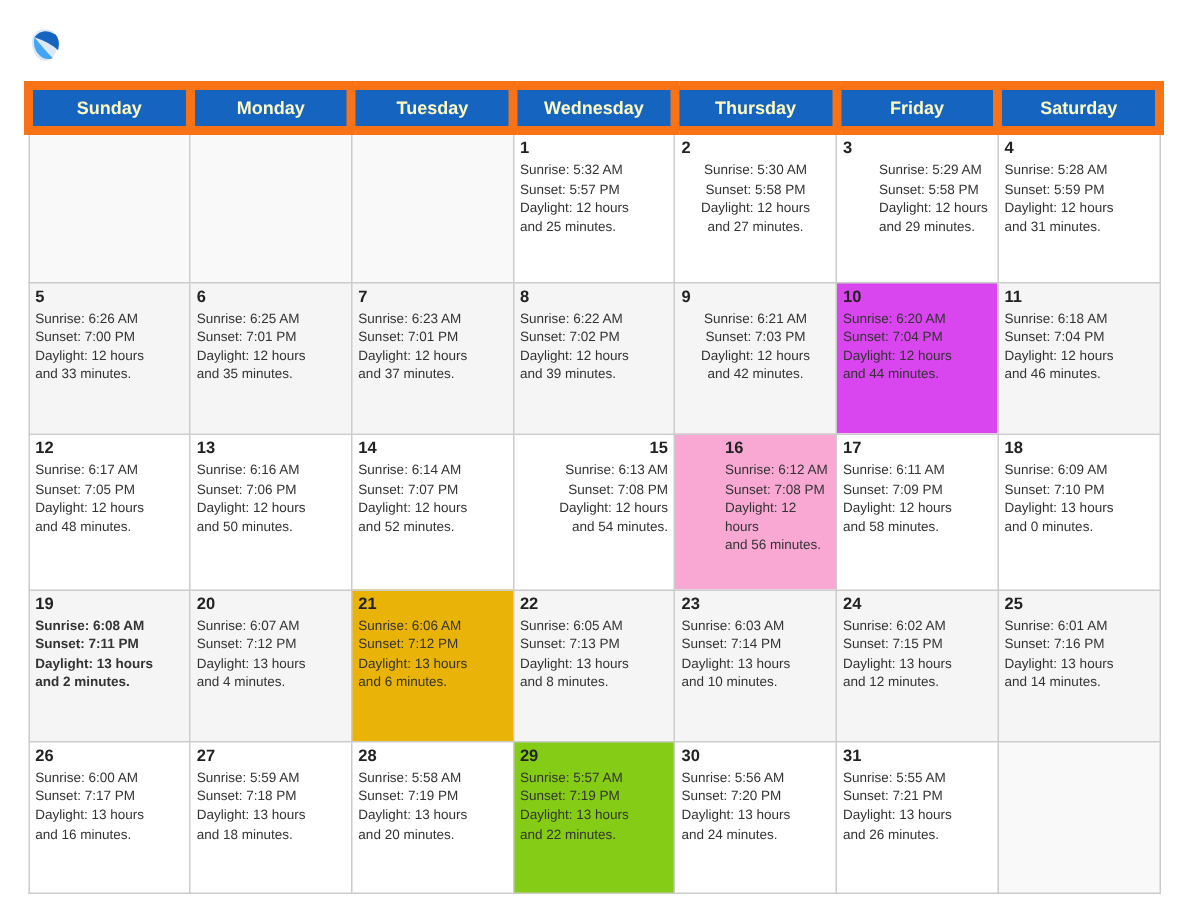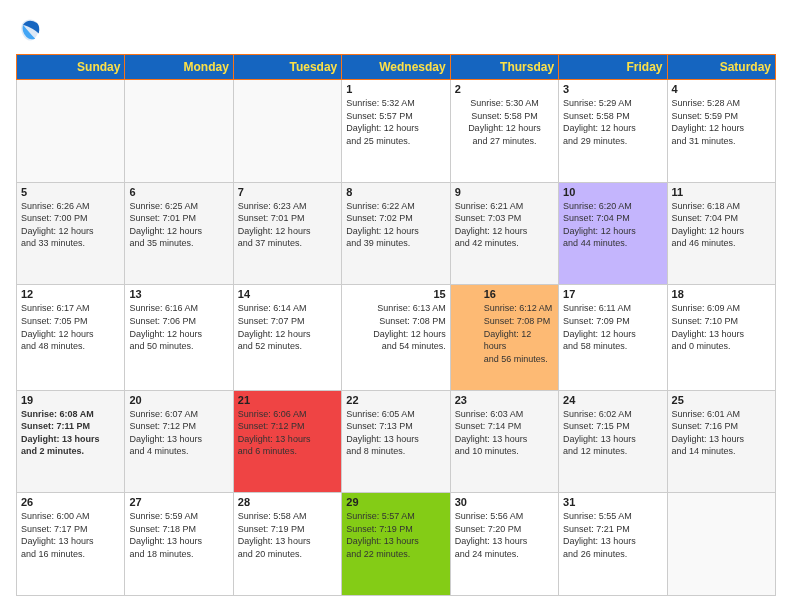--- a/index.html
+++ b/index.html
@@ -46,26 +46,26 @@
     }
     .calendar {
       flex: 1;
       border: 1px solid #ccc;
       border-collapse: collapse;
       width: 100%;
       table-layout: fixed;
     }
     .calendar th {
       background-color: #1565c0;
-      color: #fde047;
+      color: #fef9c3;
       font-size: 12px;
       font-weight: bold;
       padding: 5px 4px;
-      text-align: right;
-      border: 1px solid #f97316;
+      text-align: center;
+      border: 6px solid #f97316;
     }
     .calendar td {
       vertical-align: top;
       border: 1px solid #ccc;
       padding: 3px 4px;
       font-size: 9.5px;
       color: #222;
       height: 82px;
       width: 14.28%;
       background: #fff;
@@ -139,21 +139,21 @@
           </td>
           <td style="background: rgb(255, 255, 255);">
             <div class="day-number">2</div>
             <div class="day-info" style="white-space: pre-line; text-align: center;">Sunrise: 5:30 AM
 Sunset: 5:58 PM
 Daylight: 12 hours
 and 27 minutes.</div>
           </td>
           <td style="background: rgb(255, 255, 255);">
             <div class="day-number">3</div>
-            <div class="day-info" style="white-space: pre-line;">Sunrise: 5:29 AM
+            <div class="day-info" style="white-space: pre-line; margin-left: 24px;">Sunrise: 5:29 AM
 Sunset: 5:58 PM
 Daylight: 12 hours
 and 29 minutes.</div>
           </td>
           <td style="background: rgb(255, 255, 255);">
             <div class="day-number">4</div>
             <div class="day-info" style="white-space: pre-line;">Sunrise: 5:28 AM
 Sunset: 5:59 PM
 Daylight: 12 hours
 and 31 minutes.</div>
@@ -183,26 +183,26 @@
           </td>
           <td style="background: rgb(245, 245, 245);">
             <div class="day-number">8</div>
             <div class="day-info" style="white-space: pre-line;">Sunrise: 6:22 AM
 Sunset: 7:02 PM
 Daylight: 12 hours
 and 39 minutes.</div>
           </td>
           <td style="background: rgb(245, 245, 245);">
             <div class="day-number">9</div>
-            <div class="day-info" style="white-space: pre-line;">Sunrise: 6:21 AM
+            <div class="day-info" style="white-space: pre-line; text-align: center;">Sunrise: 6:21 AM
 Sunset: 7:03 PM
 Daylight: 12 hours
 and 42 minutes.</div>
           </td>
-          <td style="background: #c4b5fd;">
+          <td style="background: #d946ef;">
             <div class="day-number">10</div>
             <div class="day-info" style="white-space: pre-line;">Sunrise: 6:20 AM
 Sunset: 7:04 PM
 Daylight: 12 hours
 and 44 minutes.</div>
           </td>
           <td style="background: rgb(245, 245, 245);">
             <div class="day-number">11</div>
             <div class="day-info" style="white-space: pre-line;">Sunrise: 6:18 AM
 Sunset: 7:04 PM
@@ -232,21 +232,21 @@
 Daylight: 12 hours
 and 52 minutes.</div>
           </td>
           <td style="background: rgb(255, 255, 255); text-align: right;">
             <div class="day-number">15</div>
             <div class="day-info" style="white-space: pre-line;">Sunrise: 6:13 AM
 Sunset: 7:08 PM
 Daylight: 12 hours
 and 54 minutes.</div>
           </td>
-          <td style="background: #fdba74; padding-left: 33px;">
+          <td style="background: #f9a8d4; padding-left: 33px;">
             <div class="day-number">16</div>
             <div class="day-info" style="white-space: pre-line;">Sunrise: 6:12 AM
 Sunset: 7:08 PM
 Daylight: 12 hours
 and 56 minutes.</div>
           </td>
           <td style="background: rgb(255, 255, 255);">
             <div class="day-number">17</div>
             <div class="day-info" style="white-space: pre-line;">Sunrise: 6:11 AM
 Sunset: 7:09 PM
@@ -269,21 +269,21 @@
 Daylight: 13 hours
 and 2 minutes.</div>
           </td>
           <td style="background: rgb(245, 245, 245);">
             <div class="day-number">20</div>
             <div class="day-info" style="white-space: pre-line;">Sunrise: 6:07 AM
 Sunset: 7:12 PM
 Daylight: 13 hours
 and 4 minutes.</div>
           </td>
-          <td style="background: #ef4444;">
+          <td style="background: #eab308;">
             <div class="day-number">21</div>
             <div class="day-info" style="white-space: pre-line;">Sunrise: 6:06 AM
 Sunset: 7:12 PM
 Daylight: 13 hours
 and 6 minutes.</div>
           </td>
           <td style="background: rgb(245, 245, 245);">
             <div class="day-number">22</div>
             <div class="day-info" style="white-space: pre-line;">Sunrise: 6:05 AM
 Sunset: 7:13 PM

